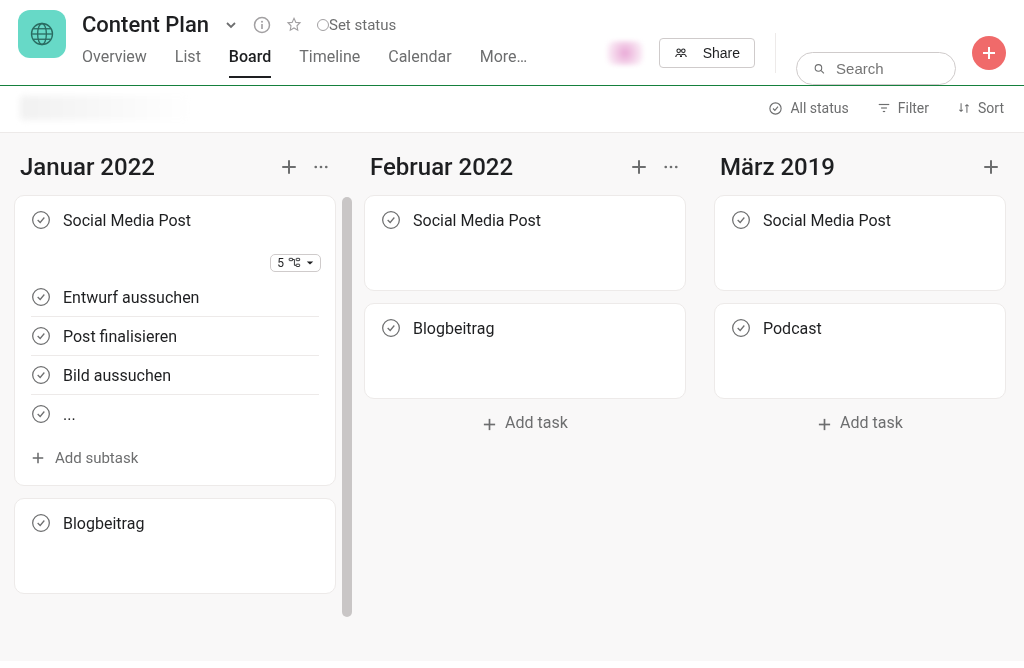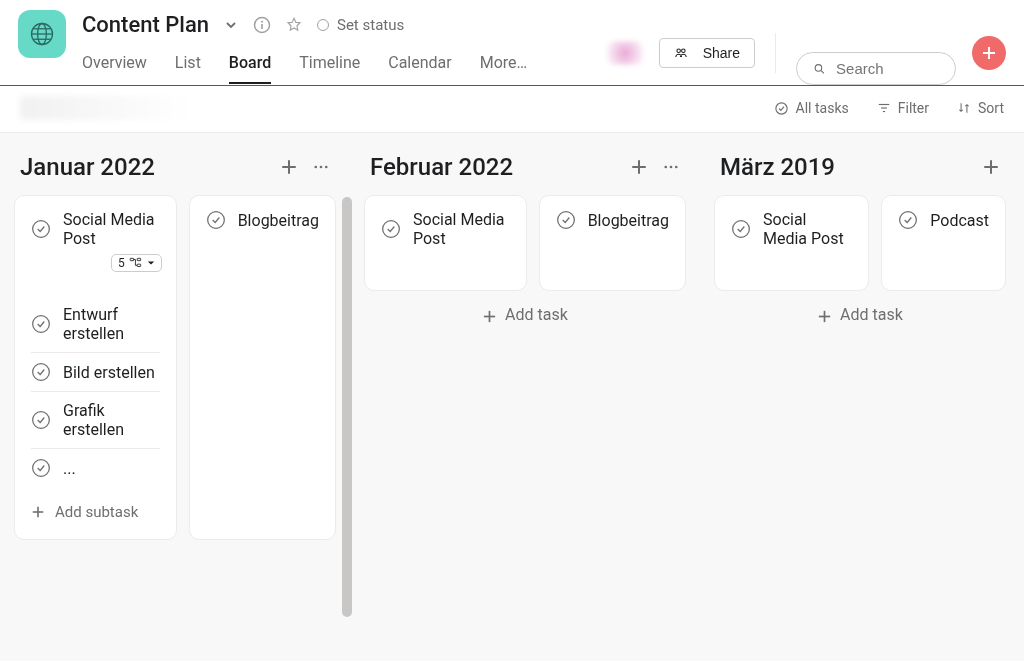--- a/index.html
+++ b/index.html
@@ -28,30 +28,30 @@
   }
   .project-icon svg { width: 28px; height: 28px; stroke: #2a6b61; stroke-width: 1.5; fill: none; }
   .header-main { flex: 1; }
   .title-row {
     display: flex; align-items: center; gap: 14px;
     margin-top: 2px;
   }
   .project-title { font-size: 22px; font-weight: 500; }
   .title-row .ic { color: #6d6e6f; display:flex; align-items:center; }
   .status-pill {
-    display:flex; align-items:center; gap:8px;
+    display:flex; align-items:center; 
     color:#6d6e6f; font-size:15px;
   }
   .status-dot {
     width:12px; height:12px; border-radius:50%;
     border:1.5px solid #a2a0a2;
   }
   .tabs {
     display: flex; gap: 28px;
-    margin-top: 16px;
+    margin-top: 10px;
     font-size: 16px;
     color: #6d6e6f;
   }
   .tab { padding-bottom: 10px; cursor: pointer; }
   .tab.active { color: #1e1f21; font-weight:500; border-bottom: 2px solid #1e1f21; }
   .header-right {
     display:flex; align-items:center; gap:16px;
     margin-top:10px;
   }
   .avatar-blur {
@@ -114,21 +114,21 @@
     position:relative;
   }
   .column:last-child { width: 320px; }
   .col-head {
     display:flex; align-items:center;
     padding: 8px 6px 14px 6px;
     font-size:24px; font-weight:500; color:#1e1f21;
   }
   .col-head .spacer { flex:1; }
   .col-head .ic { color:#6d6e6f; margin-left:14px; cursor:pointer; }
-  .cards { display:flex; flex-direction:row; gap:12px; }
+  .cards { display:flex; flex-direction:column; gap:12px;text-align:center; }
   .card {
     background:#fff; border:1px solid #edeae9;
     border-radius:10px; padding:14px 16px 18px 16px;
     position:relative;
   }
   .card-row { display:flex; align-items:center; gap:12px; font-size:16px; color:#1e1f21; }
   .check-circle { width:20px; height:20px; flex-shrink:0; }
   .check-circle svg { width:20px; height:20px; stroke:#6d6e6f; stroke-width:1.5; fill:none; }
   .subtask-badge {
     position:absolute; right:14px; top:58px;
@@ -238,21 +238,21 @@
   </div>
 </div>
 
 <div class="toolbar">
   <div class="left-blur"></div>
   <div class="tool-item">
     <svg width="15" height="15" viewBox="0 0 24 24">
         <circle cx="12" cy="12" r="9" fill="none" stroke="#6d6e6f" stroke-width="1.8"></circle>
         <path d="M8 12l3 3 5-6" fill="none" stroke="#6d6e6f" stroke-width="1.8"></path>
       </svg>
-    <span>All tasks</span>
+    <span>All status</span>
   </div>
   <div class="tool-item">
     <svg width="14" height="14" viewBox="0 0 24 24">
         <line x1="3" y1="6" x2="21" y2="6" stroke="#6d6e6f" stroke-width="2"></line>
         <line x1="7" y1="12" x2="17" y2="12" stroke="#6d6e6f" stroke-width="2"></line>
         <line x1="10" y1="18" x2="14" y2="18" stroke="#6d6e6f" stroke-width="2"></line>
       </svg>
     <span>Filter</span>
   </div>
   <div class="tool-item">
@@ -307,39 +307,39 @@
             </svg>
         </div>
         <div class="subtasks">
           <div class="subtask-item">
               <span class="check-circle">
                 <svg viewBox="0 0 24 24">
                   <circle cx="12" cy="12" r="10"></circle>
                   <path d="M8 12l3 3 5-6"></path>
                 </svg>
               </span>
-              <span>Entwurf erstellen</span>
+              <span>Entwurf aussuchen</span>
             </div>
           <div class="subtask-item">
               <span class="check-circle">
                 <svg viewBox="0 0 24 24">
                   <circle cx="12" cy="12" r="10"></circle>
                   <path d="M8 12l3 3 5-6"></path>
                 </svg>
               </span>
-              <span>Bild erstellen</span>
+              <span>Post finalisieren</span>
             </div>
           <div class="subtask-item">
               <span class="check-circle">
                 <svg viewBox="0 0 24 24">
                   <circle cx="12" cy="12" r="10"></circle>
                   <path d="M8 12l3 3 5-6"></path>
                 </svg>
               </span>
-              <span>Grafik erstellen</span>
+              <span>Bild aussuchen</span>
             </div>
           <div class="subtask-item">
               <span class="check-circle">
                 <svg viewBox="0 0 24 24">
                   <circle cx="12" cy="12" r="10"></circle>
                   <path d="M8 12l3 3 5-6"></path>
                 </svg>
               </span>
               <span>...</span>
             </div>

